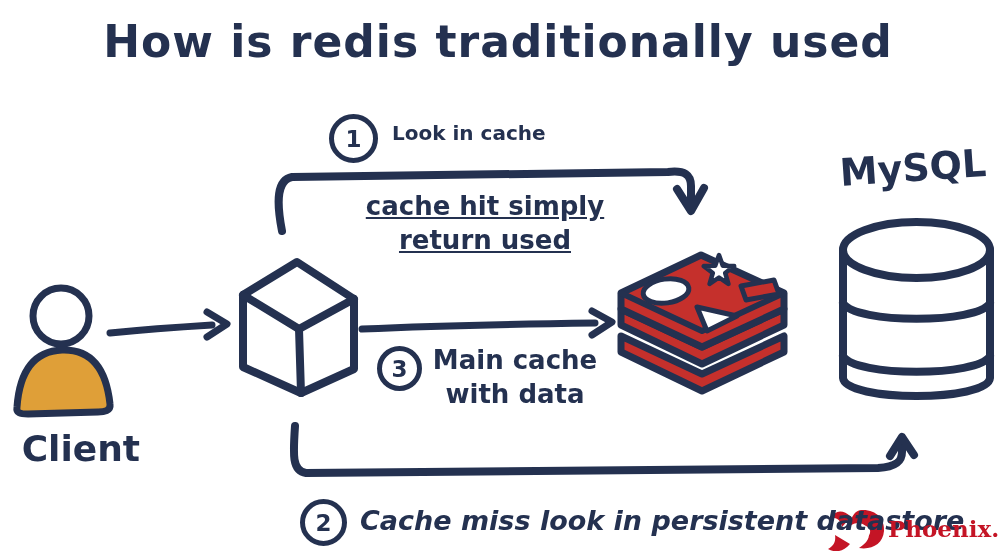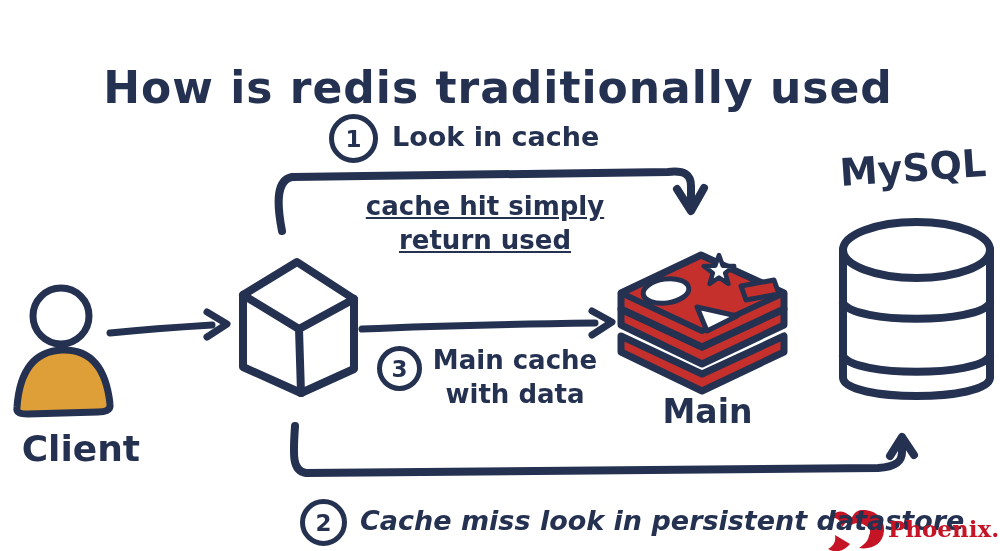--- a/index.html
+++ b/index.html
@@ -3,22 +3,22 @@
 <meta charset="utf-8">
 <style>
   html,body{margin:0;padding:0;background:#ffffff;}
   .stage{
     position:relative;width:1000px;height:551px;background:#ffffff;overflow:hidden;
     font-family:"DejaVu Sans","Liberation Sans",sans-serif;color:#243150;
   }
   .layer{position:absolute;left:0;top:0;width:1000px;height:551px;}
   svg{display:block;}
   .txt{position:absolute;color:#243150;font-weight:bold;white-space:nowrap;z-index:5;}
-  .title{left:0;top:16px;width:996px;text-align:center;font-size:44px;letter-spacing:1px;margin-top:46px;}
-  .label-look{left:392px;top:121px;font-size:27px;text-align:center;}
+  .title{left:0;top:16px;width:996px;text-align:center;font-size:44px;letter-spacing:1px;}
+  .label-look{left:392px;top:121px;font-size:20px;text-align:center;}
   .note-cache-hit{left:355px;top:190px;width:260px;text-align:center;font-size:26px;line-height:1.3;text-decoration:underline;}
   .label-mysql{left:826px;top:146px;width:174px;text-align:center;font-size:38px;transform:rotate(-4deg);}
   .note-step3{left:420px;top:344px;width:190px;text-align:center;font-size:26px;line-height:1.3;}
   .label-main{left:645px;top:392px;width:125px;text-align:center;font-size:33px;}
   .label-client{left:0;top:428px;width:140px;text-align:right;font-size:36px;}
   .label-step2{left:360px;top:505px;font-size:27px;font-style:italic;}
   .badge{
     position:absolute;box-sizing:border-box;background:#ffffff;border:5px solid #243150;
     border-radius:50%;display:flex;align-items:center;justify-content:center;
     font-size:23px;font-weight:bold;color:#243150;z-index:6;
@@ -110,21 +110,20 @@
   <div class="txt label-mysql">MySQL</div>
 
   <div class="badge badge3">
     <span>3</span>
   </div>
   <div class="txt note-step3">
     <div>Main cache</div>
     <div>with data</div>
   </div>
 
-  <div class="txt label-main">Main</div>
   <div class="txt label-client">Client</div>
 
   <div class="badge badge2">
     <span>2</span>
   </div>
   <div class="txt label-step2">Cache miss look in persistent datastore</div>
 
   <div class="watermark-text">Phoenix.lol</div>
 </div>
 

